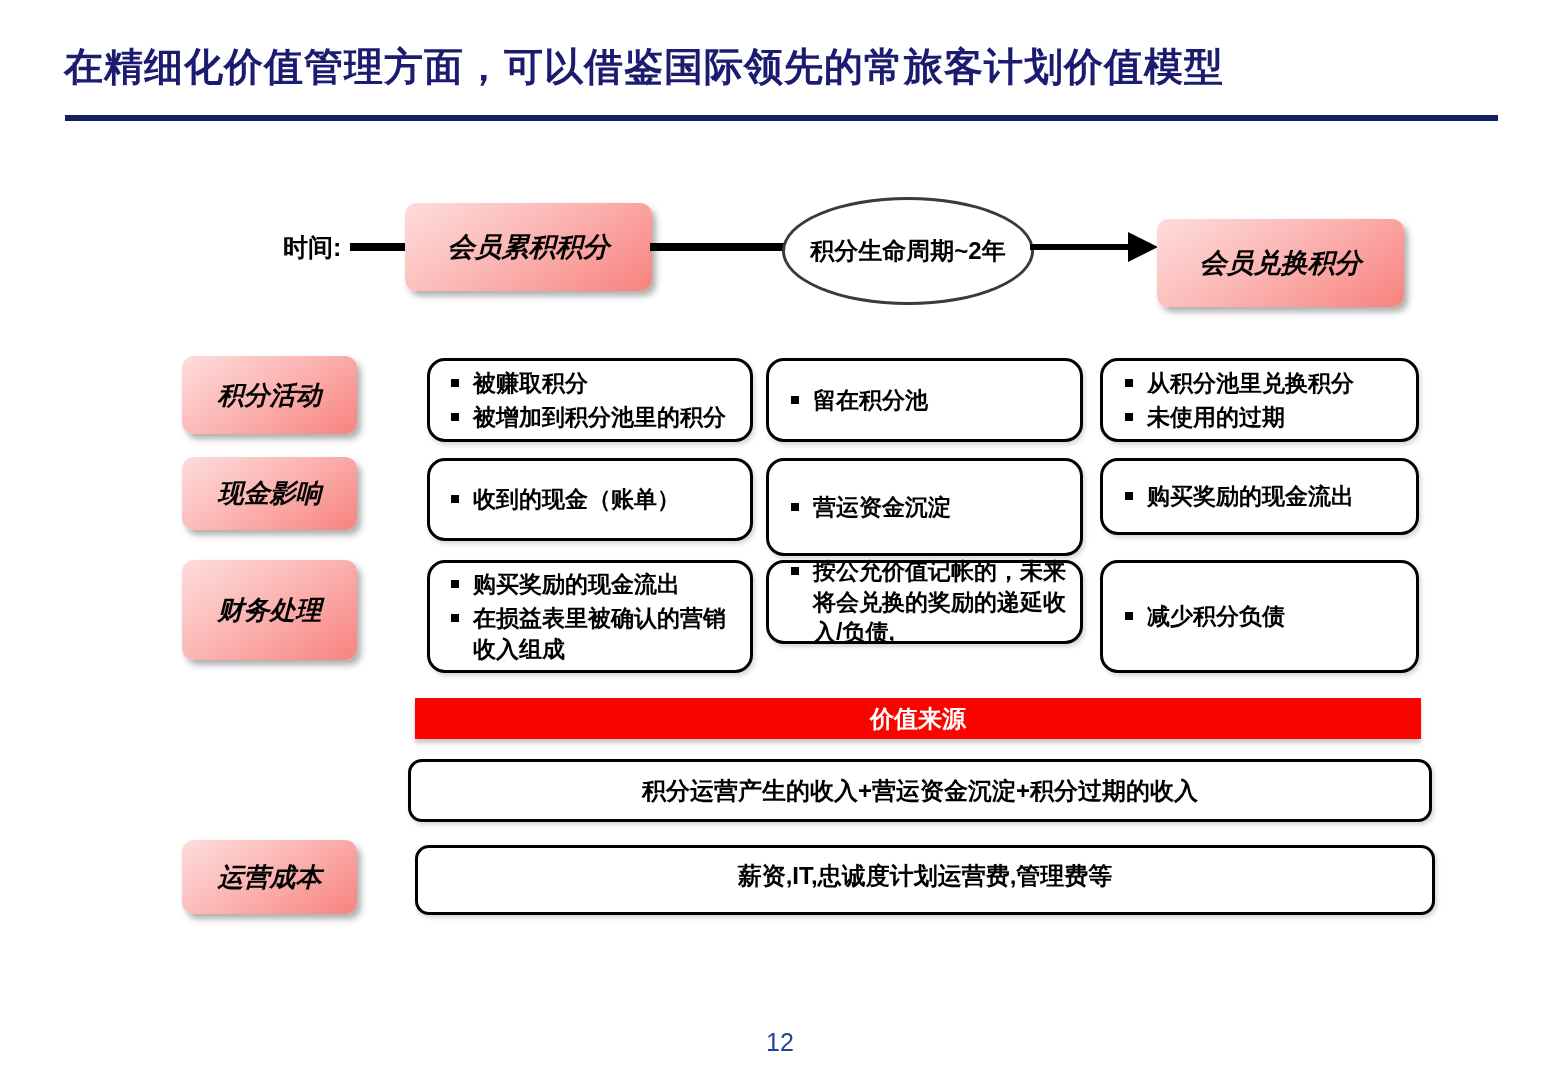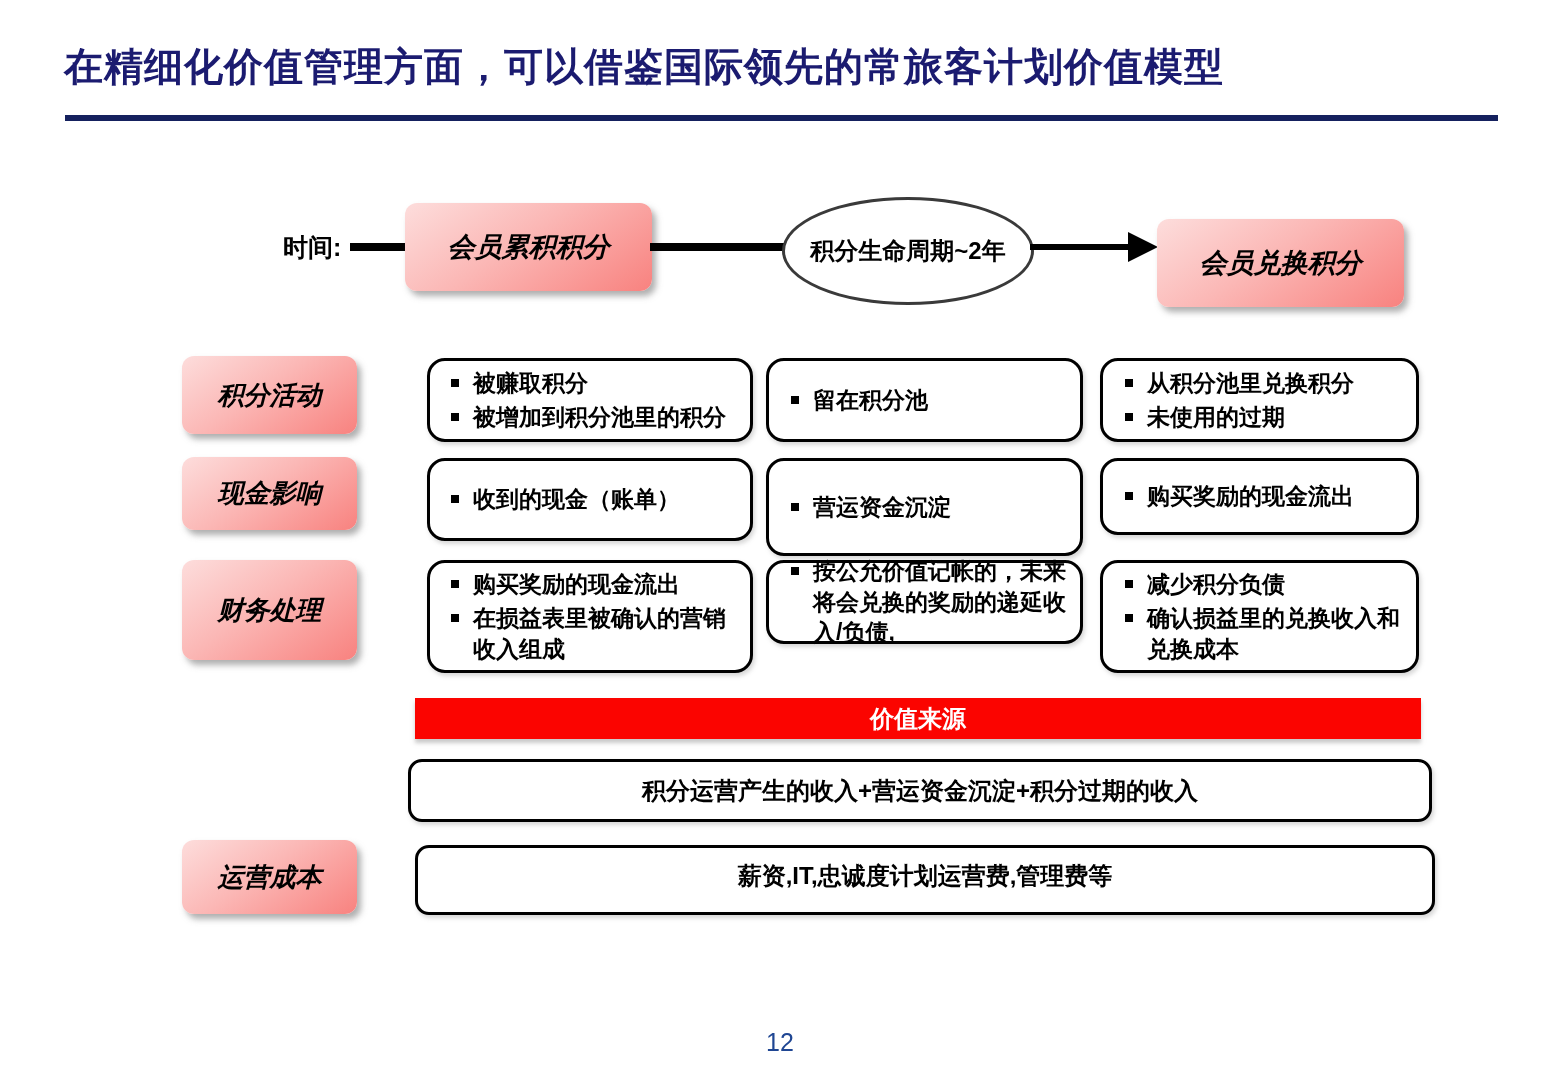--- a/index.html
+++ b/index.html
@@ -168,24 +168,20 @@
   <div class="bullet-line">
       <span class="bullet-sq"></span>
       <span>按公允价值记帐的，未来将会兑换的奖励的递延收入/负债,</span>
     </div>
 </div>
 <div class="abs cell col3" style="top:560px;height:113px;">
   <div class="bullet-line">
       <span class="bullet-sq"></span>
       <span>减少积分负债</span>
     </div>
-  <div class="bullet-line">
-      <span class="bullet-sq"></span>
-      <span>确认损益里的兑换收入和兑换成本</span>
-    </div>
 </div>
 
 <div class="abs red-bar">价值来源</div>
 <div class="abs wide-box formula-box">积分运营产生的收入+营运资金沉淀+积分过期的收入</div>
 
 <div class="abs pink-box row-label" style="top:840px;height:74px;">运营成本</div>
 <div class="abs wide-box cost-box">
   <div class="inner">薪资,IT,忠诚度计划运营费,管理费等</div>
 </div>
 

